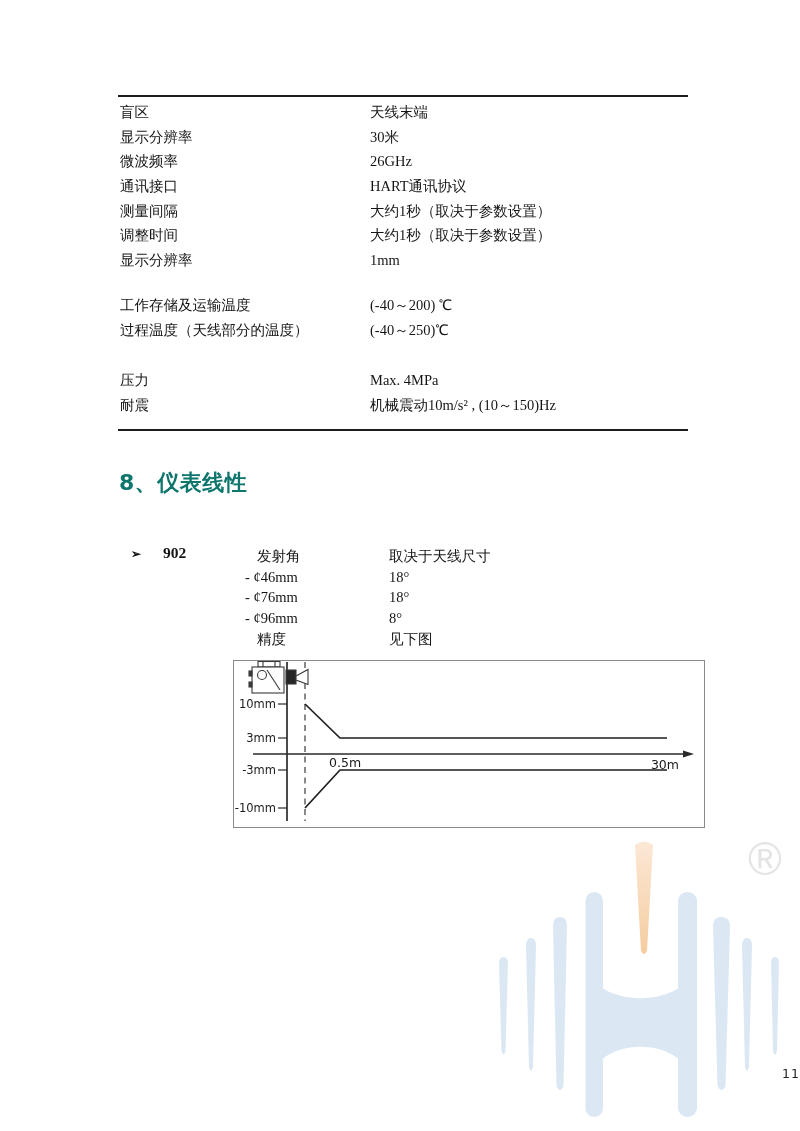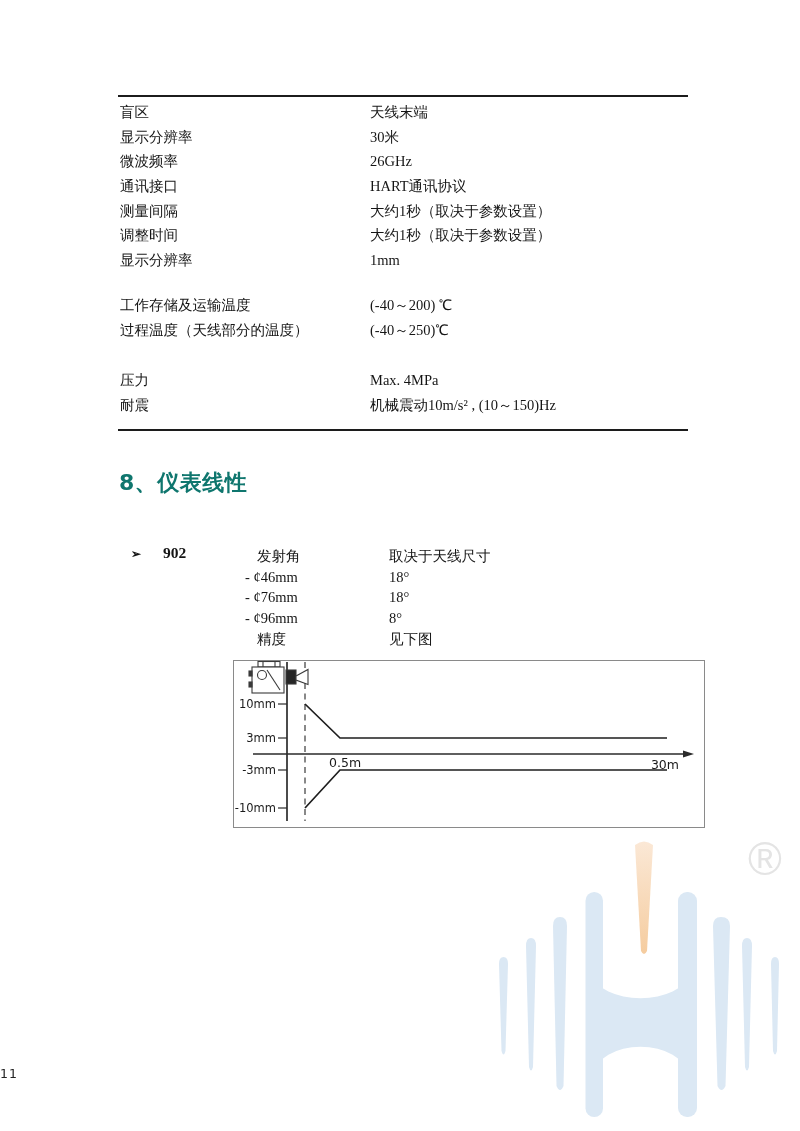--- a/index.html
+++ b/index.html
@@ -54,21 +54,21 @@
 
   
   .diagram { position:absolute; left:233px; top:660px; width:472px; height:136px; }
   .diagram svg { display:block; }
   .diag-label { font-family:"DejaVu Sans", sans-serif; font-size:11.5px; fill:#1a1a1a; }
   .diag-axis-label { font-family:"DejaVu Sans", sans-serif; font-size:12.5px; fill:#1a1a1a; }
 
   
   .page-number {
     position:absolute; left:0; top:1066px; width:800px;
-    text-align:left; font-size:12.5px; letter-spacing:1px;
+    text-align:right; font-size:12.5px; letter-spacing:1px;
     font-family:"DejaVu Sans", sans-serif; color:#222;
   }
 </style>
 </head>
 <body>
 
 <svg class="watermark" viewBox="0 0 320 296" xmlns="http://www.w3.org/2000/svg" aria-hidden="true">
   <defs>
     <linearGradient id="flameGrad" x1="0" y1="0" x2="0" y2="1">
       <stop offset="0" stop-color="#fbe8d6"></stop>

